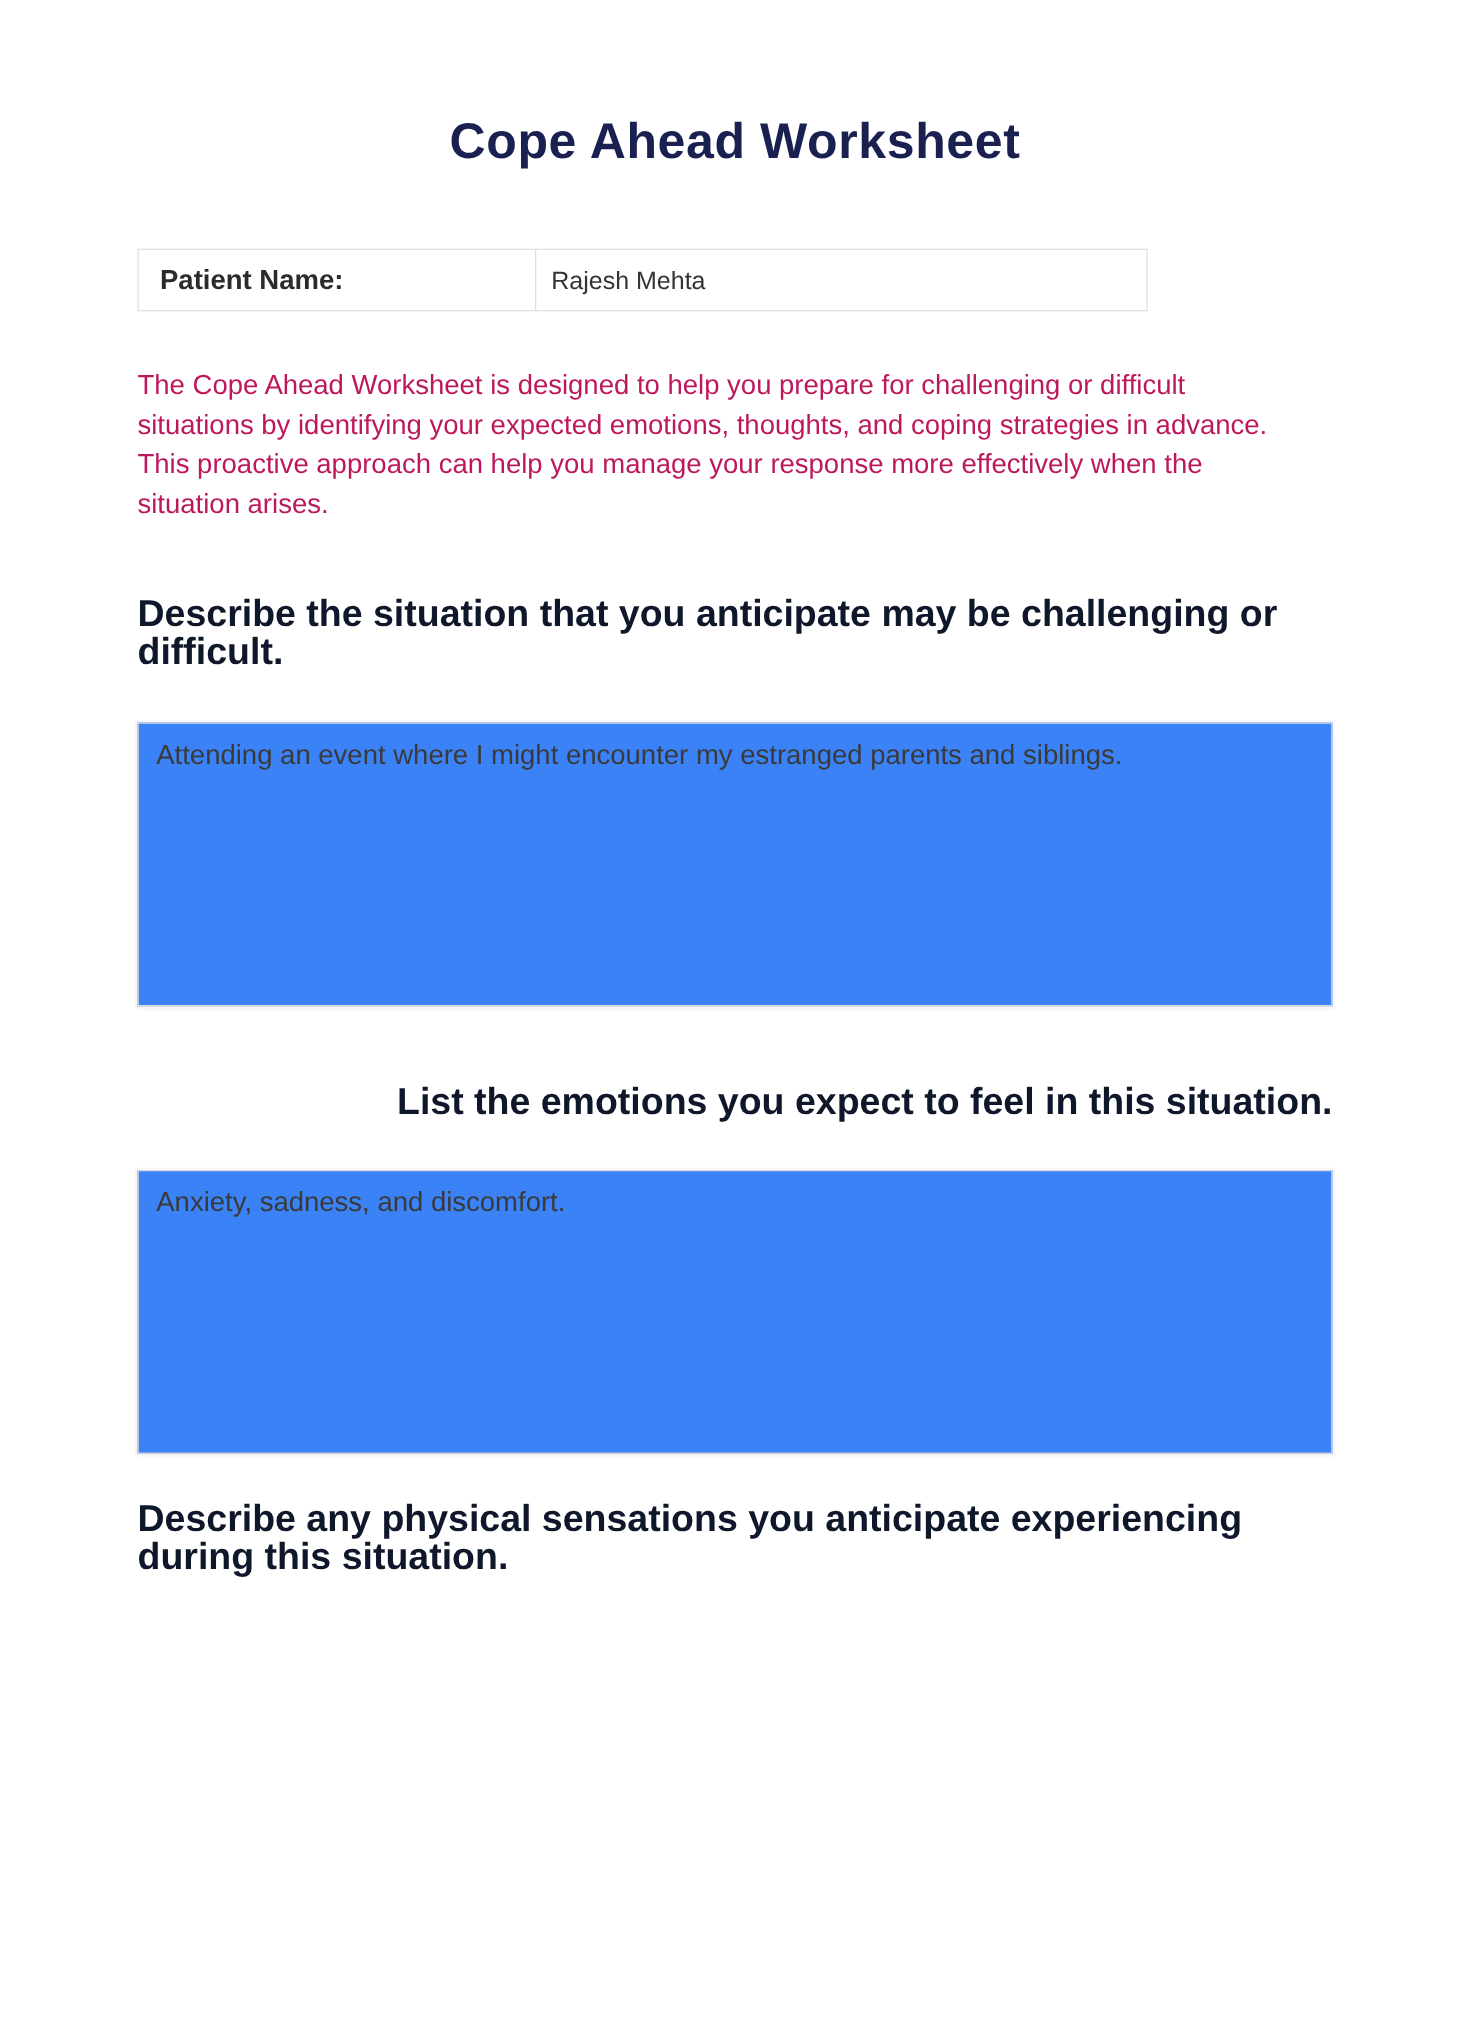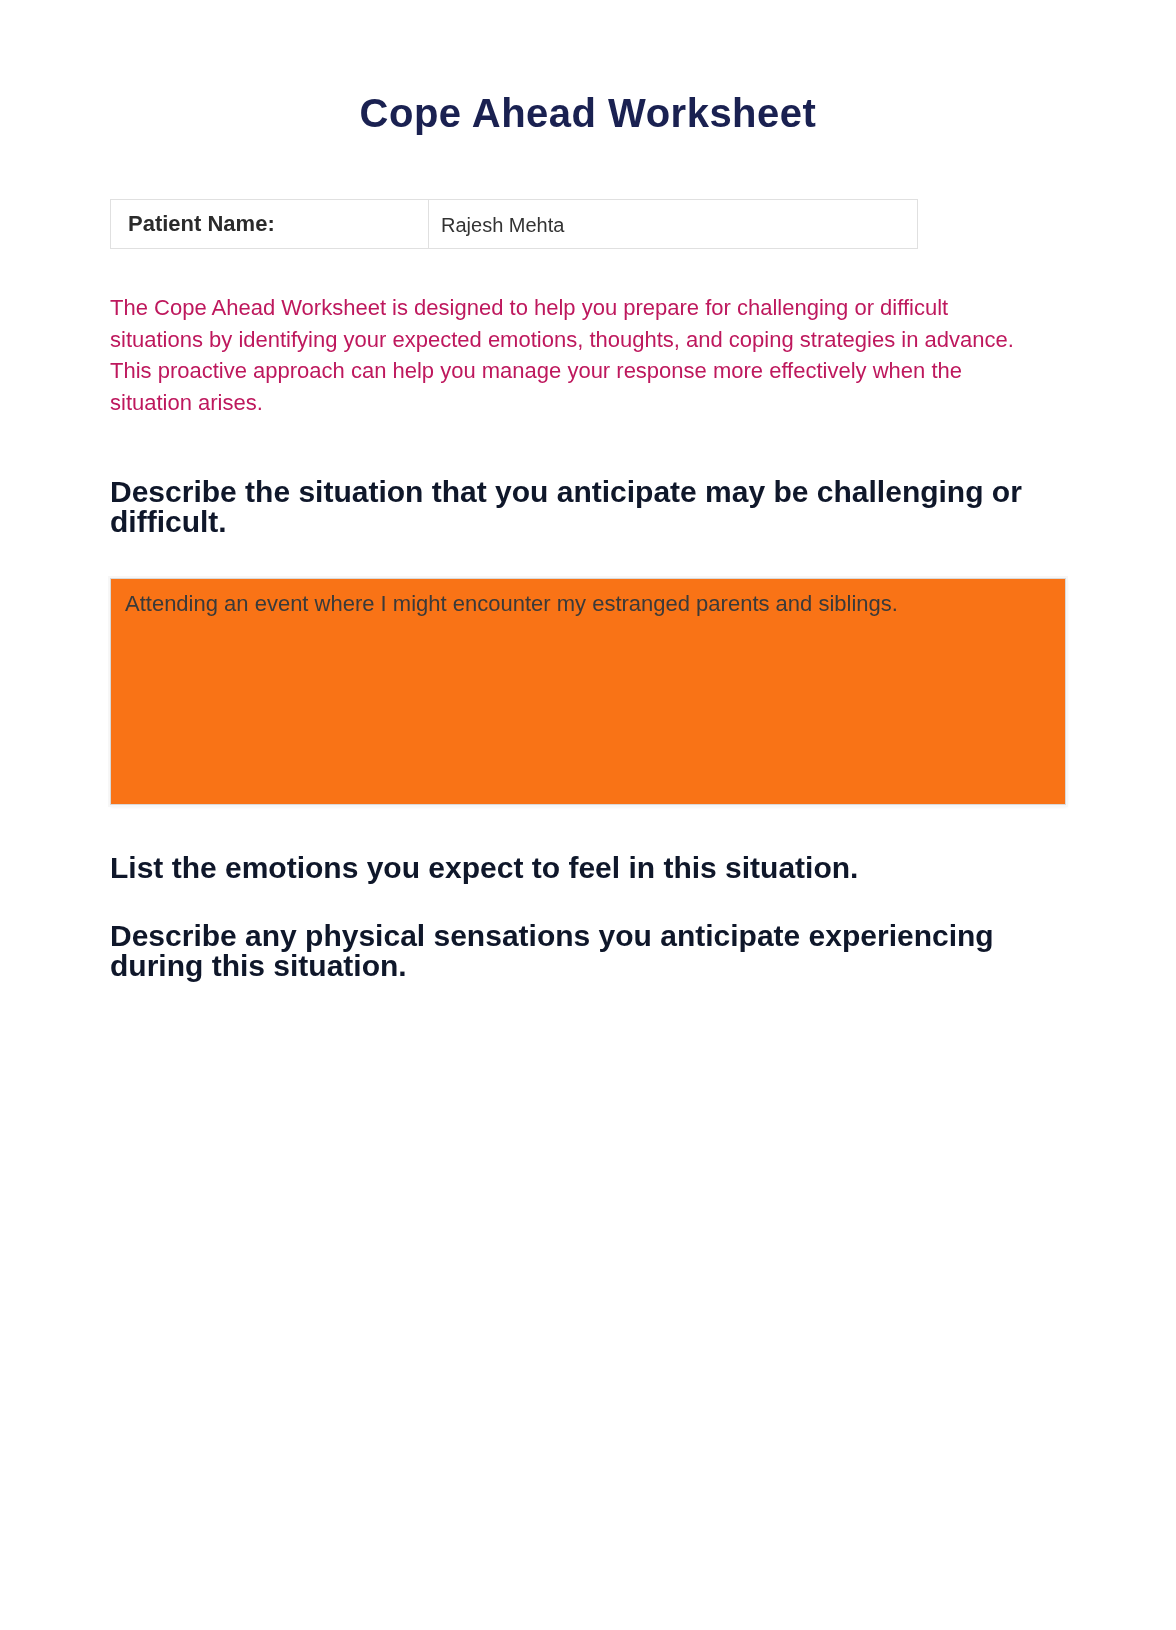--- a/index.html
+++ b/index.html
@@ -60,27 +60,27 @@
     line-height: 31.5px;
     color: #be185d;
   }
   .prompt {
     font-size: 30px;
     line-height: 30px;
     font-weight: bold;
     color: #0f172a;
   }
   .prompt-1 { margin-top: 59px; }
-  .prompt-2 { margin-top: 48px; }
+  .prompt-2 { margin-top: 62px; text-align: right; }
   .prompt-3 { margin-top: 38px; }
   .answer-box {
     margin-top: 41px;
     width: 956px;
     height: 227px;
-    background: #f97316;
+    background: #3b82f6;
     border: 1px solid #d9d9d9;
     box-shadow: 0 0 0 2px #f7f7f7, 1px 2px 3px rgba(0,0,0,0.07);
     padding: 9px 14px;
     font-size: 22px;
     line-height: 31px;
     color: #3a3a3a;
     overflow: hidden;
   }
   .answer-box-2 { margin-top: 39px; }
   .answer-box-3 { margin-top: 37px; }
@@ -103,18 +103,19 @@
       </table>
 
     <div class="intro">The Cope Ahead Worksheet is designed to help you prepare for challenging or difficult situations by identifying your expected emotions, thoughts, and coping strategies in advance. This proactive approach can help you manage your response more effectively when the situation arises.</div>
 
     <div class="prompt prompt-1">Describe the situation that you anticipate may be challenging or difficult.</div>
 
     <div class="answer-box answer-box-1">Attending an event where I might encounter my estranged parents and siblings.</div>
 
     <div class="prompt prompt-2">List the emotions you expect to feel in this situation.</div>
 
+    <div class="answer-box answer-box-2">Anxiety, sadness, and discomfort.</div>
 
     <div class="prompt prompt-3">Describe any physical sensations you anticipate experiencing during this situation.</div>
 
 
   </div>
 </div>
 
 </body></html>

